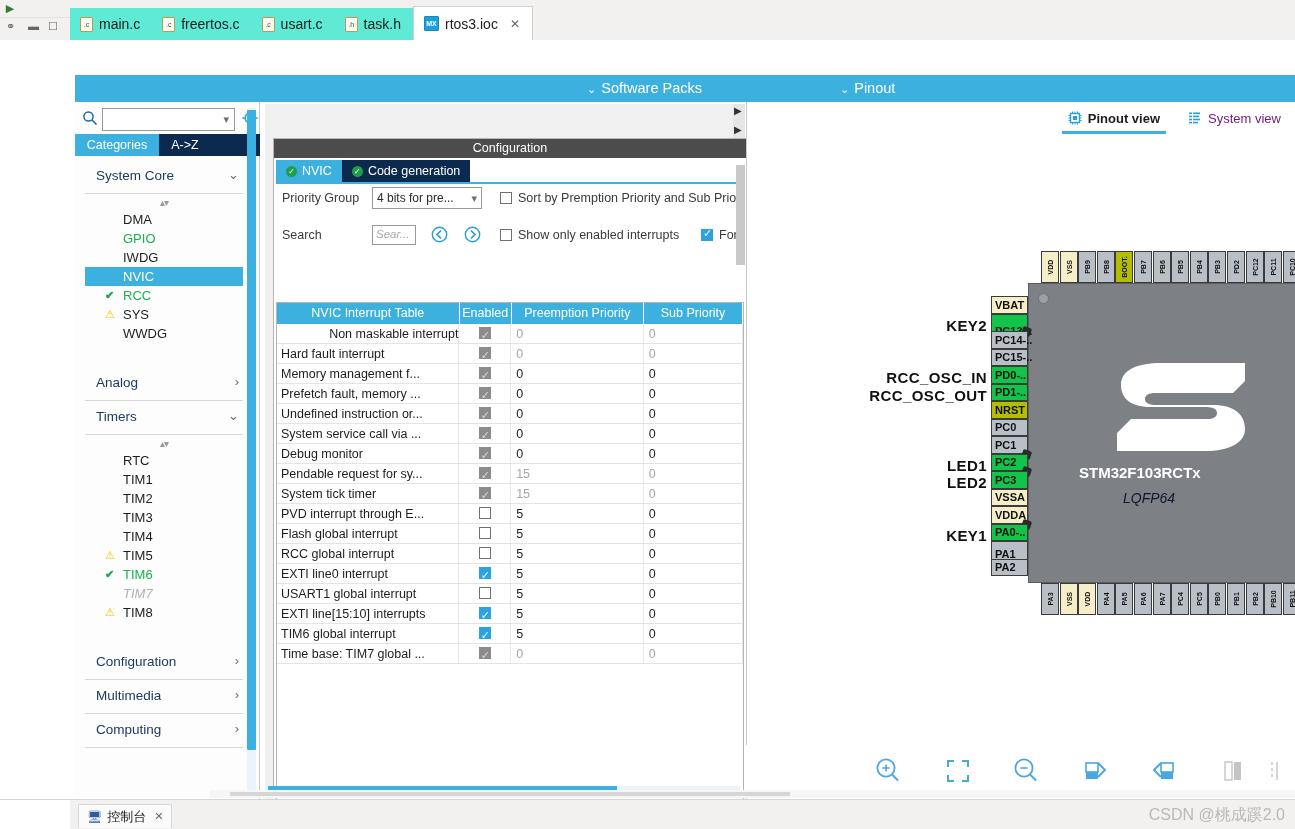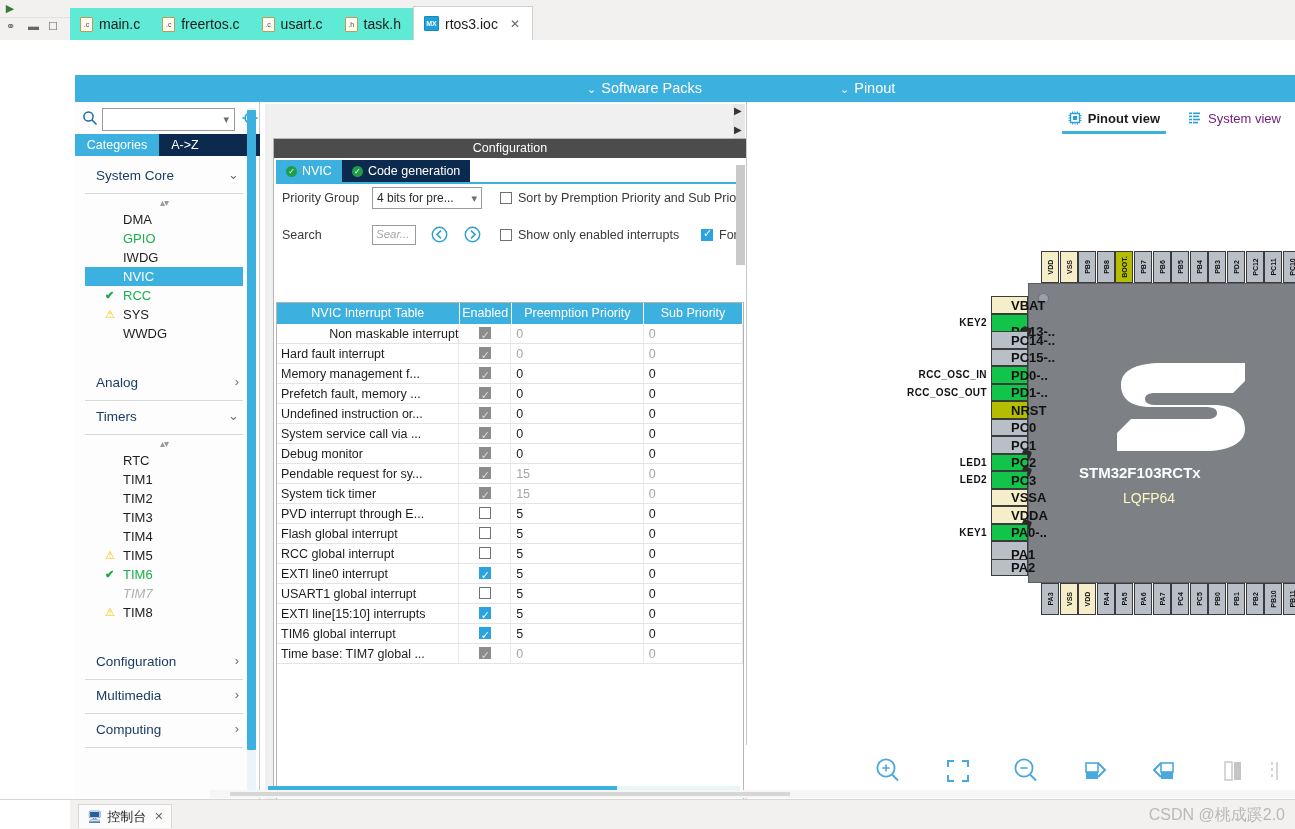--- a/index.html
+++ b/index.html
@@ -220,42 +220,42 @@
   .vtab.sel { color:#1d1d1d; font-weight:bold; }
   .vtab.sel:after { content:""; position:absolute; left:8px; right:8px; bottom:-2px; height:3px; background:#3cb0de; }
 
   
   .chip-area { position:absolute; left:0; top:0; width:549px; height:660px; }
   .chip-body {
     position:absolute; background:#7d8186; border:1px solid #5a5d61;
   }
   .st-logo { position:absolute; color:#ffffff; }
   .chip-name { position:absolute; color:#ffffff; font-size:15px; font-weight:bold; white-space:nowrap;}
-  .chip-pkg { position:absolute; color:#fef9c3; font-size:14px; }
+  .chip-pkg { position:absolute; color:#0f172a; font-size:14px; font-style:italic; }
   .dot { position:absolute; width:11px; height:11px; border-radius:50%;
          background:#9aa0a6; border:1px solid #6e7276; }
 
   .pin { position:absolute; border:1px solid #3b3b3b; font-weight:bold; }
   .pin-v { width:16px; } 
   .pin-h { height:16px; } 
   .pin.grey { background:#b8bfc6; color:#111; }
   .pin.cream { background:#f5eec8; color:#111; }
   .pin.green { background:#13c44a; color:#111; }
   .pin.olive { background:#b5bd00; color:#111; }
   .pin-lbl-v {
     position:absolute; left:50%; top:50%;
     transform:translate(-50%,-50%) rotate(-90deg);
     font-size:7px; white-space:nowrap; font-family:"Liberation Sans", sans-serif;
   }
   .pin-lbl-h {
     position:absolute; left:3px; top:50%; transform:translateY(-50%);
-    font-size:13px; white-space:nowrap;margin-left:16px;
+    font-size:11px; white-space:nowrap;
   }
   .sig-lbl {
-    position:absolute; font-size:10px; color:#111; text-align:right;
+    position:absolute; font-size:15px; color:#111; text-align:right;
     font-weight:bold; white-space:nowrap; letter-spacing:0.4px;
   }
   .pinhead { position:absolute; width:9px; height:9px; background:#2a2a2a;
              border-radius:2px; transform:rotate(20deg); }
 
   
   .pbar { position:absolute; left:746px; top:745px; width:549px; height:52px; background:#ffffff; }
   .pbtn { position:absolute; width:34px; height:34px; cursor:pointer; }
 
   

